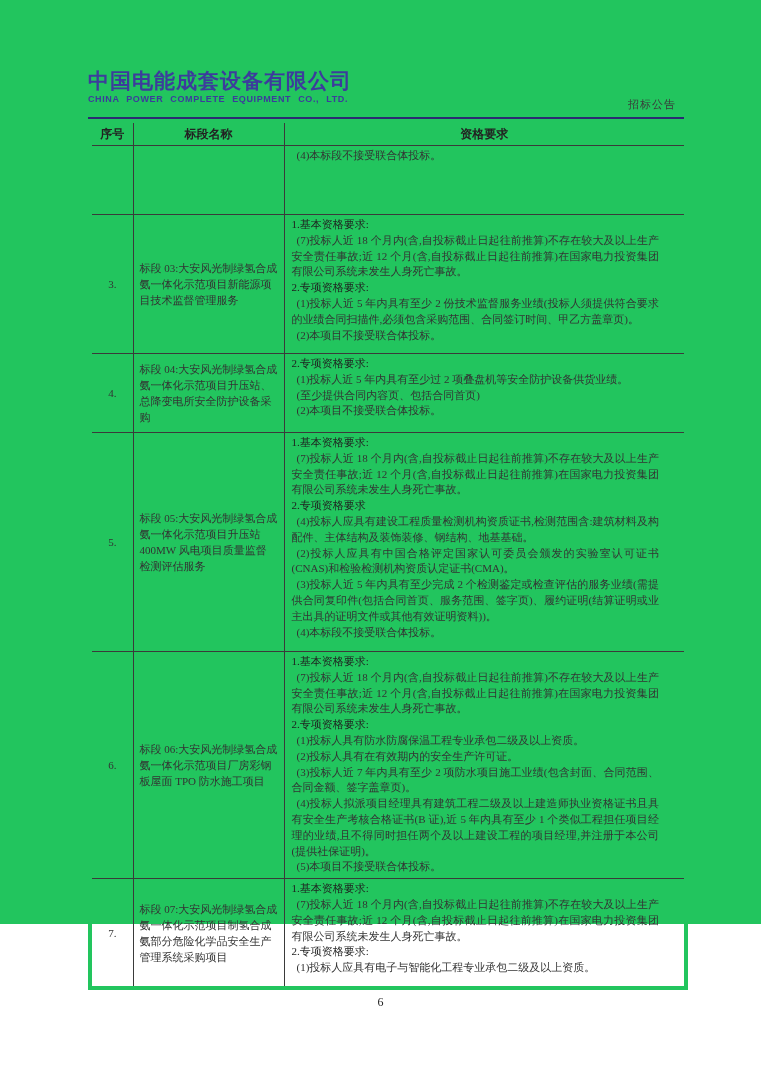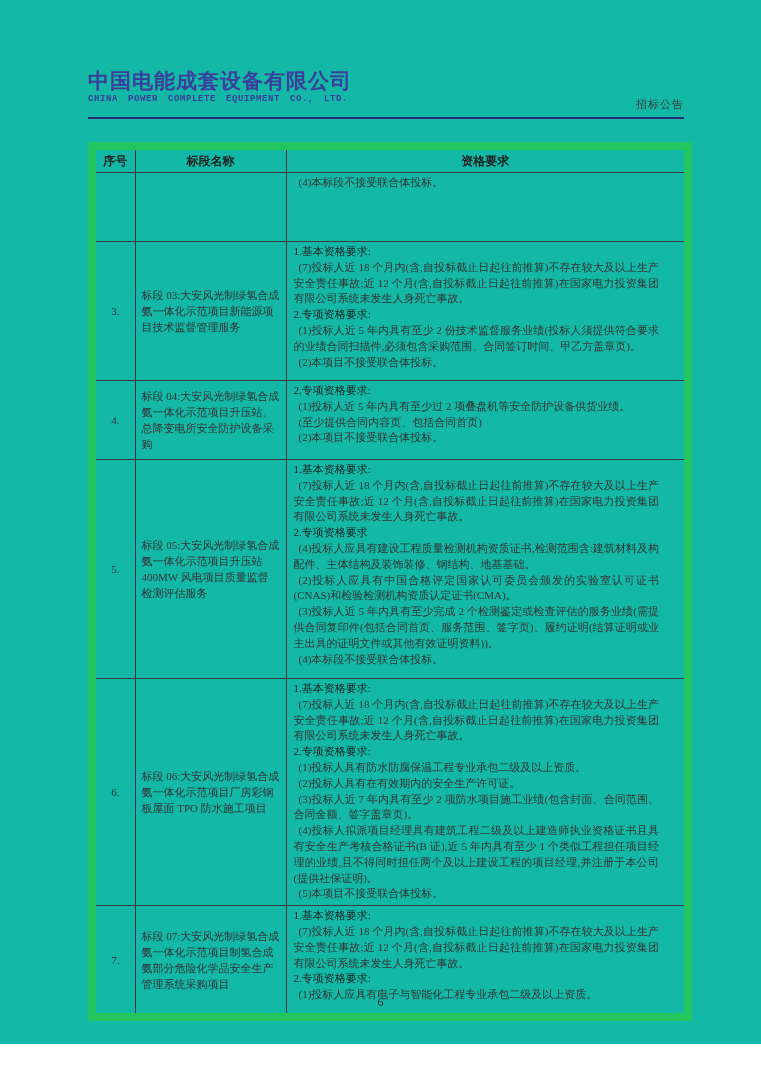--- a/index.html
+++ b/index.html
@@ -2,42 +2,42 @@
 <html><head>
 <meta charset="utf-8">
 <style>
   html,body{margin:0;padding:0;}
   body{
     width:761px;height:1072px;background:#ffffff;overflow:hidden;
     font-family:"Liberation Serif","DejaVu Serif",serif;
     color:#2e2e2e;
     -webkit-font-smoothing:antialiased;
   }
-  .page{position:relative;width:761px;height:1044px;background:#14b8a6;}
+  .page{position:relative;width:761px;height:924px;background:#22c55e;}
   .content{position:absolute;left:88px;top:0;width:596px;}
 
   
   .letterhead{position:relative;padding-top:70px;height:42px;}
   .brand .cn{
     font-family:"Liberation Sans","DejaVu Sans",sans-serif;
     font-weight:bold;font-size:21px;letter-spacing:1px;color:#3c3c9c;line-height:1.05;
   }
   .brand .en{
-    font-family:Liberation Mono, monospace;
+    font-family:Liberation Sans, sans-serif;
     font-weight:bold;font-size:9px;letter-spacing:.6px;word-spacing:4px;color:#3c3c9c;margin-top:2px;
   }
   .doclabel{
-    position:absolute;right:0;bottom:0;font-size:11px;color:#3a3a3a;letter-spacing:1px;
+    position:absolute;right:8px;bottom:0;font-size:11px;color:#3a3a3a;letter-spacing:1px;
   }
   .rule{height:2px;background:#2a2a72;margin-top:5px;}
 
   
   table.qual{
-    border-collapse:collapse;table-layout:fixed;width:596px;margin-top:23px;
-    border:8px solid #22c55e;
+    border-collapse:collapse;table-layout:fixed;width:596px;
+    border:4px solid #22c55e;
   }
   col.c-no{width:43px;} col.c-name{width:151px;} col.c-req{width:402px;}
   th,td{border:1px solid #3a3a3a;}
   th{
     height:20px;font-size:12px;font-weight:bold;text-align:center;color:#222;
     padding:1px 2px;
   }
   td{vertical-align:middle;font-size:11px;}
   td.no{text-align:center;color:#333;}
   td.name{text-align:left;padding:3px 6px;line-height:16px;color:#333;}

